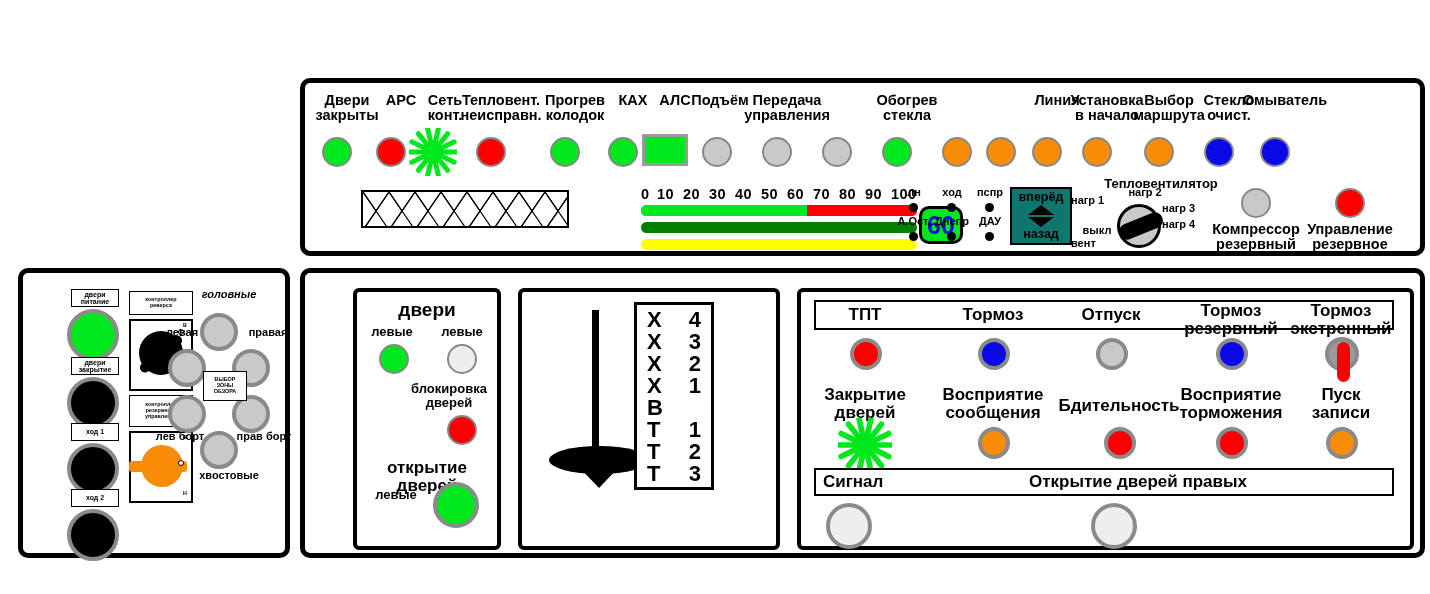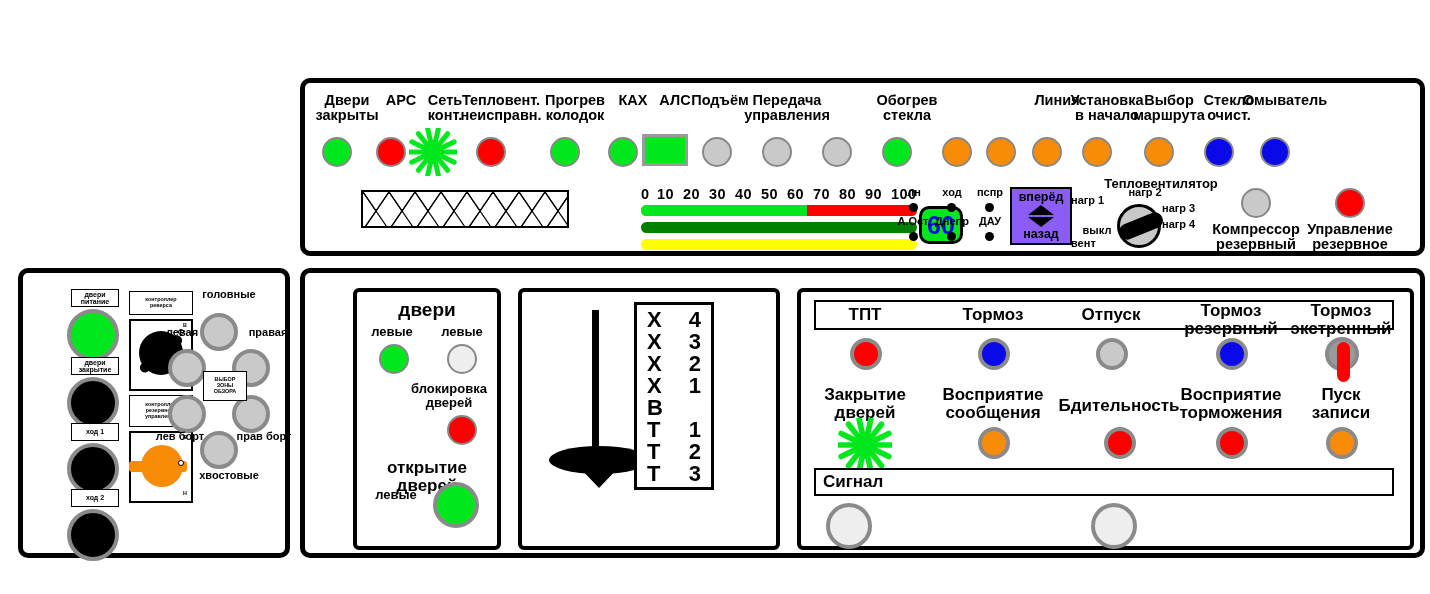--- a/index.html
+++ b/index.html
@@ -98,21 +98,21 @@
     background: #00e81d;
   }
 
   
   .dot { position: absolute; width: 9px; height: 9px; border-radius: 50%; background: #000; }
 
   
   #dir-box {
     position: absolute;
     border: 2px solid #000;
-    background: #8b5cf6;
+    background: #0f766e;
     text-align: center;
   }
 
   
   .knob-circle {
     position: absolute;
     border-radius: 50%;
     background: #c9c9c9;
     border: 3px solid #000;
   }
@@ -329,21 +329,21 @@
     <div style="position:absolute; left:106px; top:158px; width:64px; height:72px; border:2px solid #000; background:#fff;">
       <div style="position:absolute; left:10px; top:12px; width:42px; height:42px; border-radius:50%; background:#f98c07;"></div>
       <div style="position:absolute; left:-2px; top:28px; width:58px; height:11px; background:#f98c07; border-radius:3px;"></div>
       <div style="position:absolute; left:47px; top:27px; width:6px; height:6px; border-radius:50%; background:#fff; border:1.5px solid #000;"></div>
       <div class="lbl t-xtiny" style="left:48px; top:2px; width:12px;">В</div>
       <div class="lbl t-xtiny" style="left:48px; top:58px; width:12px;">Н</div>
     </div>
 
     <div id="view-selector">
         <div class="lamp ring" style="left: 177px; top: 40px; width: 38px; height: 38px; background: rgb(201, 201, 201);"></div>
-        <div class="lbl t-small" style="left: 166px; top: 16px; width: 80px;">головные</div>
+        <div class="lbl t-small" style="left: 166px; top: 16px; width: 80px; font-style: italic;">головные</div>
         <div class="lamp ring" style="left: 145px; top: 76px; width: 38px; height: 38px; background: rgb(201, 201, 201);"></div>
         <div class="lbl t-small" style="left: 132px; top: 54px; width: 54px;">левая</div>
         <div class="lamp ring" style="left: 209px; top: 76px; width: 38px; height: 38px; background: rgb(201, 201, 201);"></div>
         <div class="lbl t-small" style="left: 216px; top: 54px; width: 58px;">правая</div>
         <div class="lamp ring" style="left: 145px; top: 122px; width: 38px; height: 38px; background: rgb(201, 201, 201);"></div>
         <div class="lbl t-small" style="left: 126px; top: 158px; width: 62px;">лев борт</div>
         <div class="lamp ring" style="left: 209px; top: 122px; width: 38px; height: 38px; background: rgb(201, 201, 201);"></div>
         <div class="lbl t-small" style="left: 208px; top: 158px; width: 66px;">прав борт</div>
         <div class="lamp ring" style="left: 177px; top: 158px; width: 38px; height: 38px; background: rgb(201, 201, 201);"></div>
         <div class="lbl t-small" style="left: 166px; top: 197px; width: 80px;">хвостовые</div>
@@ -458,17 +458,18 @@
           <div class="lbl t-bigger" style="left: 355px; top: 94px; width: 150px;">Восприятие
 торможения</div>
           <div class="lamp ring" style="left: 415px; top: 135px; width: 32px; height: 32px; background: rgb(252, 0, 0);"></div>
           <div class="lbl t-bigger" style="left: 465px; top: 94px; width: 150px;">Пуск
 записи</div>
           <div class="lamp ring" style="left: 525px; top: 135px; width: 32px; height: 32px; background: rgb(249, 140, 7);"></div>
         </div>
 
       <div class="hdrbar" style="left:13px; top:176px; width:580px; height:28px;"></div>
       <div class="lbl t-bigger" style="left:22px; top:181px; width:120px; text-align:left;">Сигнал</div>
+      <div class="lbl t-bigger" style="left:228px; top:181px; width:350px; text-align:left;">Открытие  дверей  правых</div>
       <div class="lamp xl white ring" style="left:25px; top:211px;"></div>
       <div class="lamp xl white ring" style="left:290px; top:211px;"></div>
     </div>
   </div>
 </div>
 
 </body></html>

